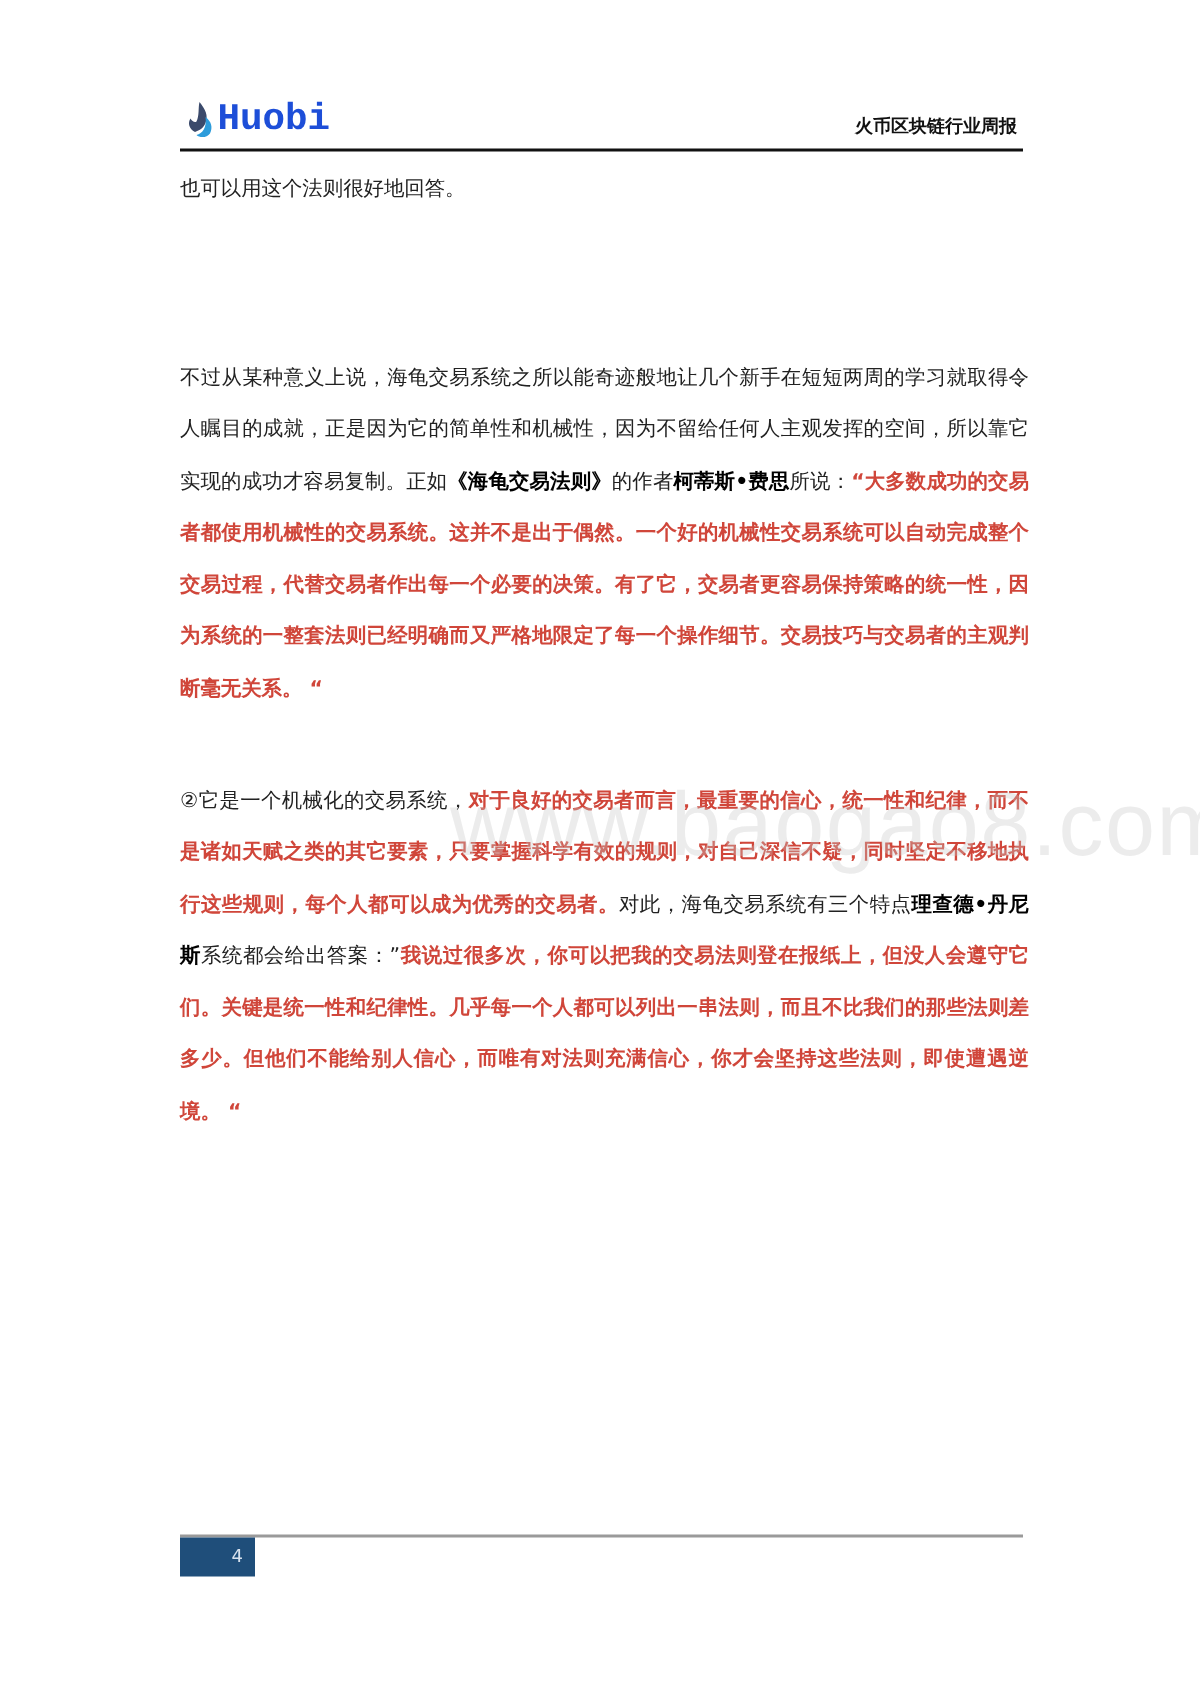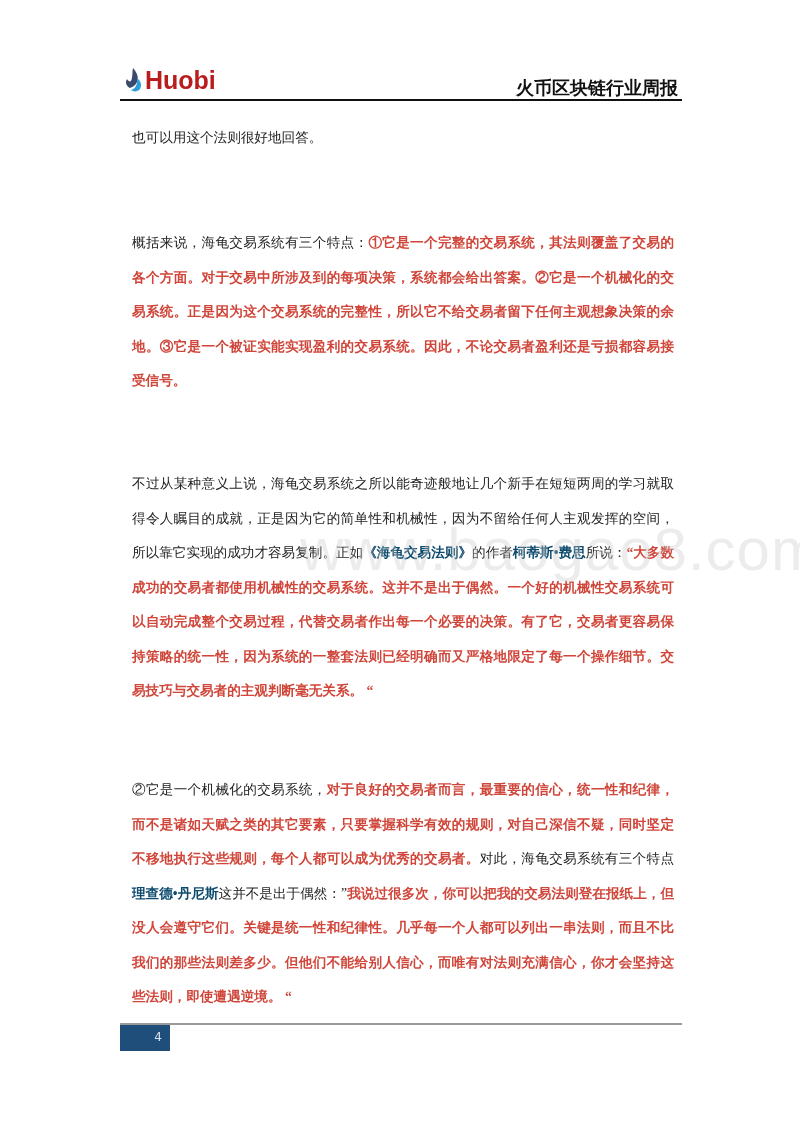--- a/index.html
+++ b/index.html
@@ -1,30 +1,30 @@
 <!DOCTYPE html>
 <html><head>
 <meta charset="utf-8">
 <style>
   html, body { margin:0; padding:0; background:#ffffff; }
   body { width:800px; height:1132px; position:relative; overflow:hidden;
          font-family:"DejaVu Sans","Liberation Sans",sans-serif; color:#222; }
   .header { position:absolute; left:120px; top:62px; width:560px; height:38px; }
   .logo { position:absolute; left:4px; top:4px; display:flex; align-items:center; }
   .logo svg { width:20px; height:26px; }
-  .logo-text { font-family:Liberation Sans, sans-serif; font-weight:bold; font-size:25px;
-               color:#b91c1c; letter-spacing:0px; margin-left:1px; line-height:28px; }
-  .report-title { position:absolute; right:2px; top:14px; font-size:18px; font-weight:bold; color:#111; }
+  .logo-text { font-family:Liberation Mono, monospace; font-weight:bold; font-size:25px;
+               color:#1d4ed8; letter-spacing:0px; margin-left:1px; line-height:28px; }
+  .report-title { position:absolute; right:2px; top:14px; font-size:12px; font-weight:bold; color:#111; }
   .header-rule { position:absolute; left:120px; top:99px; width:562px; height:2px; background:#111; }
 
   .content { position:absolute; left:120px; top:109px; width:566px; font-size:13.6px; }
-  .p { line-height:34.5px; margin:12px; text-align:justify;font-family:Liberation Serif, serif; }
+  .p { line-height:34.5px; margin:0; text-align:justify; }
   .gap { height:34.5px; }
   .red { color:#d0463a; font-weight:bold; }
-  .b { font-weight:bold; color:#0c4a6e; }
+  .b { font-weight:bold; color:#000000; }
 
   .watermark { position:absolute; left:300px; top:515px; font-family:"Liberation Sans",sans-serif;
                font-size:60px; color:rgba(200,200,200,0.35); pointer-events:none; letter-spacing:1px; }
 
   .footer-rule { position:absolute; left:120px; top:1023px; width:562px; height:2px; background:#9a9a9a; }
   .page-box { position:absolute; left:120px; top:1025px; width:50px; height:26px; background:#1f4e7a; }
   .page-num { position:absolute; right:8px; top:5px; font-size:12px; color:#d8e2ee; }
 </style>
 </head>
 <body>
@@ -40,32 +40,29 @@
   <div class="report-title">火币区块链行业周报</div>
 </div>
 <div class="header-rule"></div>
 
 <div class="content">
   <p class="p">
     <span>也可以用这个法则很好地回答。</span>
   </p>
   <div class="gap"></div>
   <div class="gap" style="height:12px"></div>
-  <p class="p">
-    <span>概括来说，海龟交易系统有三个特点：</span><span class="red">①它是一个完整的交易系统，其法则覆盖了交易的各个方面。对于交易中所涉及到的每项决策，系统都会给出答案。②它是一个机械化的交易系统。正是因为这个交易系统的完整性，所以它不给交易者留下任何主观想象决策的余地。③它是一个被证实能实现盈利的交易系统。因此，不论交易者盈利还是亏损都容易接受信号。</span>
-  </p>
   <div class="gap"></div>
   <div class="gap" style="height:10px"></div>
   <p class="p">
     <span>不过从某种意义上说，海龟交易系统之所以能奇迹般地让几个新手在短短两周的学习就取得令人瞩目的成就，正是因为它的简单性和机械性，因为不留给任何人主观发挥的空间，所以靠它实现的成功才容易复制。正如</span><span class="b">《海龟交易法则》</span><span>的作者</span><span class="b">柯蒂斯•费思</span><span>所说：</span><span class="red">“大多数成功的交易者都使用机械性的交易系统。这并不是出于偶然。一个好的机械性交易系统可以自动完成整个交易过程，代替交易者作出每一个必要的决策。有了它，交易者更容易保持策略的统一性，因为系统的一整套法则已经明确而又严格地限定了每一个操作细节。交易技巧与交易者的主观判断毫无关系。 “</span>
   </p>
   <div class="gap"></div>
   <div class="gap" style="height:6px"></div>
   <p class="p">
-    <span>②它是一个机械化的交易系统，</span><span class="red">对于良好的交易者而言，最重要的信心，统一性和纪律，而不是诸如天赋之类的其它要素，只要掌握科学有效的规则，对自己深信不疑，同时坚定不移地执行这些规则，每个人都可以成为优秀的交易者。</span><span>对此，海龟交易系统有三个特点</span><span class="b">理查德•丹尼斯</span><span>这并不是出于偶然：”</span><span class="red">我说过很多次，你可以把我的交易法则登在报纸上，但没人会遵守它们。关键是统一性和纪律性。几乎每一个人都可以列出一串法则，而且不比我们的那些法则差多少。但他们不能给别人信心，而唯有对法则充满信心，你才会坚持这些法则，即使遭遇逆境。 “</span>
+    <span>②它是一个机械化的交易系统，</span><span class="red">对于良好的交易者而言，最重要的信心，统一性和纪律，而不是诸如天赋之类的其它要素，只要掌握科学有效的规则，对自己深信不疑，同时坚定不移地执行这些规则，每个人都可以成为优秀的交易者。</span><span>对此，海龟交易系统有三个特点</span><span class="b">理查德•丹尼斯</span><span>系统都会给出答案：”</span><span class="red">我说过很多次，你可以把我的交易法则登在报纸上，但没人会遵守它们。关键是统一性和纪律性。几乎每一个人都可以列出一串法则，而且不比我们的那些法则差多少。但他们不能给别人信心，而唯有对法则充满信心，你才会坚持这些法则，即使遭遇逆境。 “</span>
   </p>
 </div>
 
 <div class="watermark">www.baogao8.com</div>
 
 <div class="footer-rule"></div>
 <div class="page-box">
   <span class="page-num">4</span>
 </div>
 

